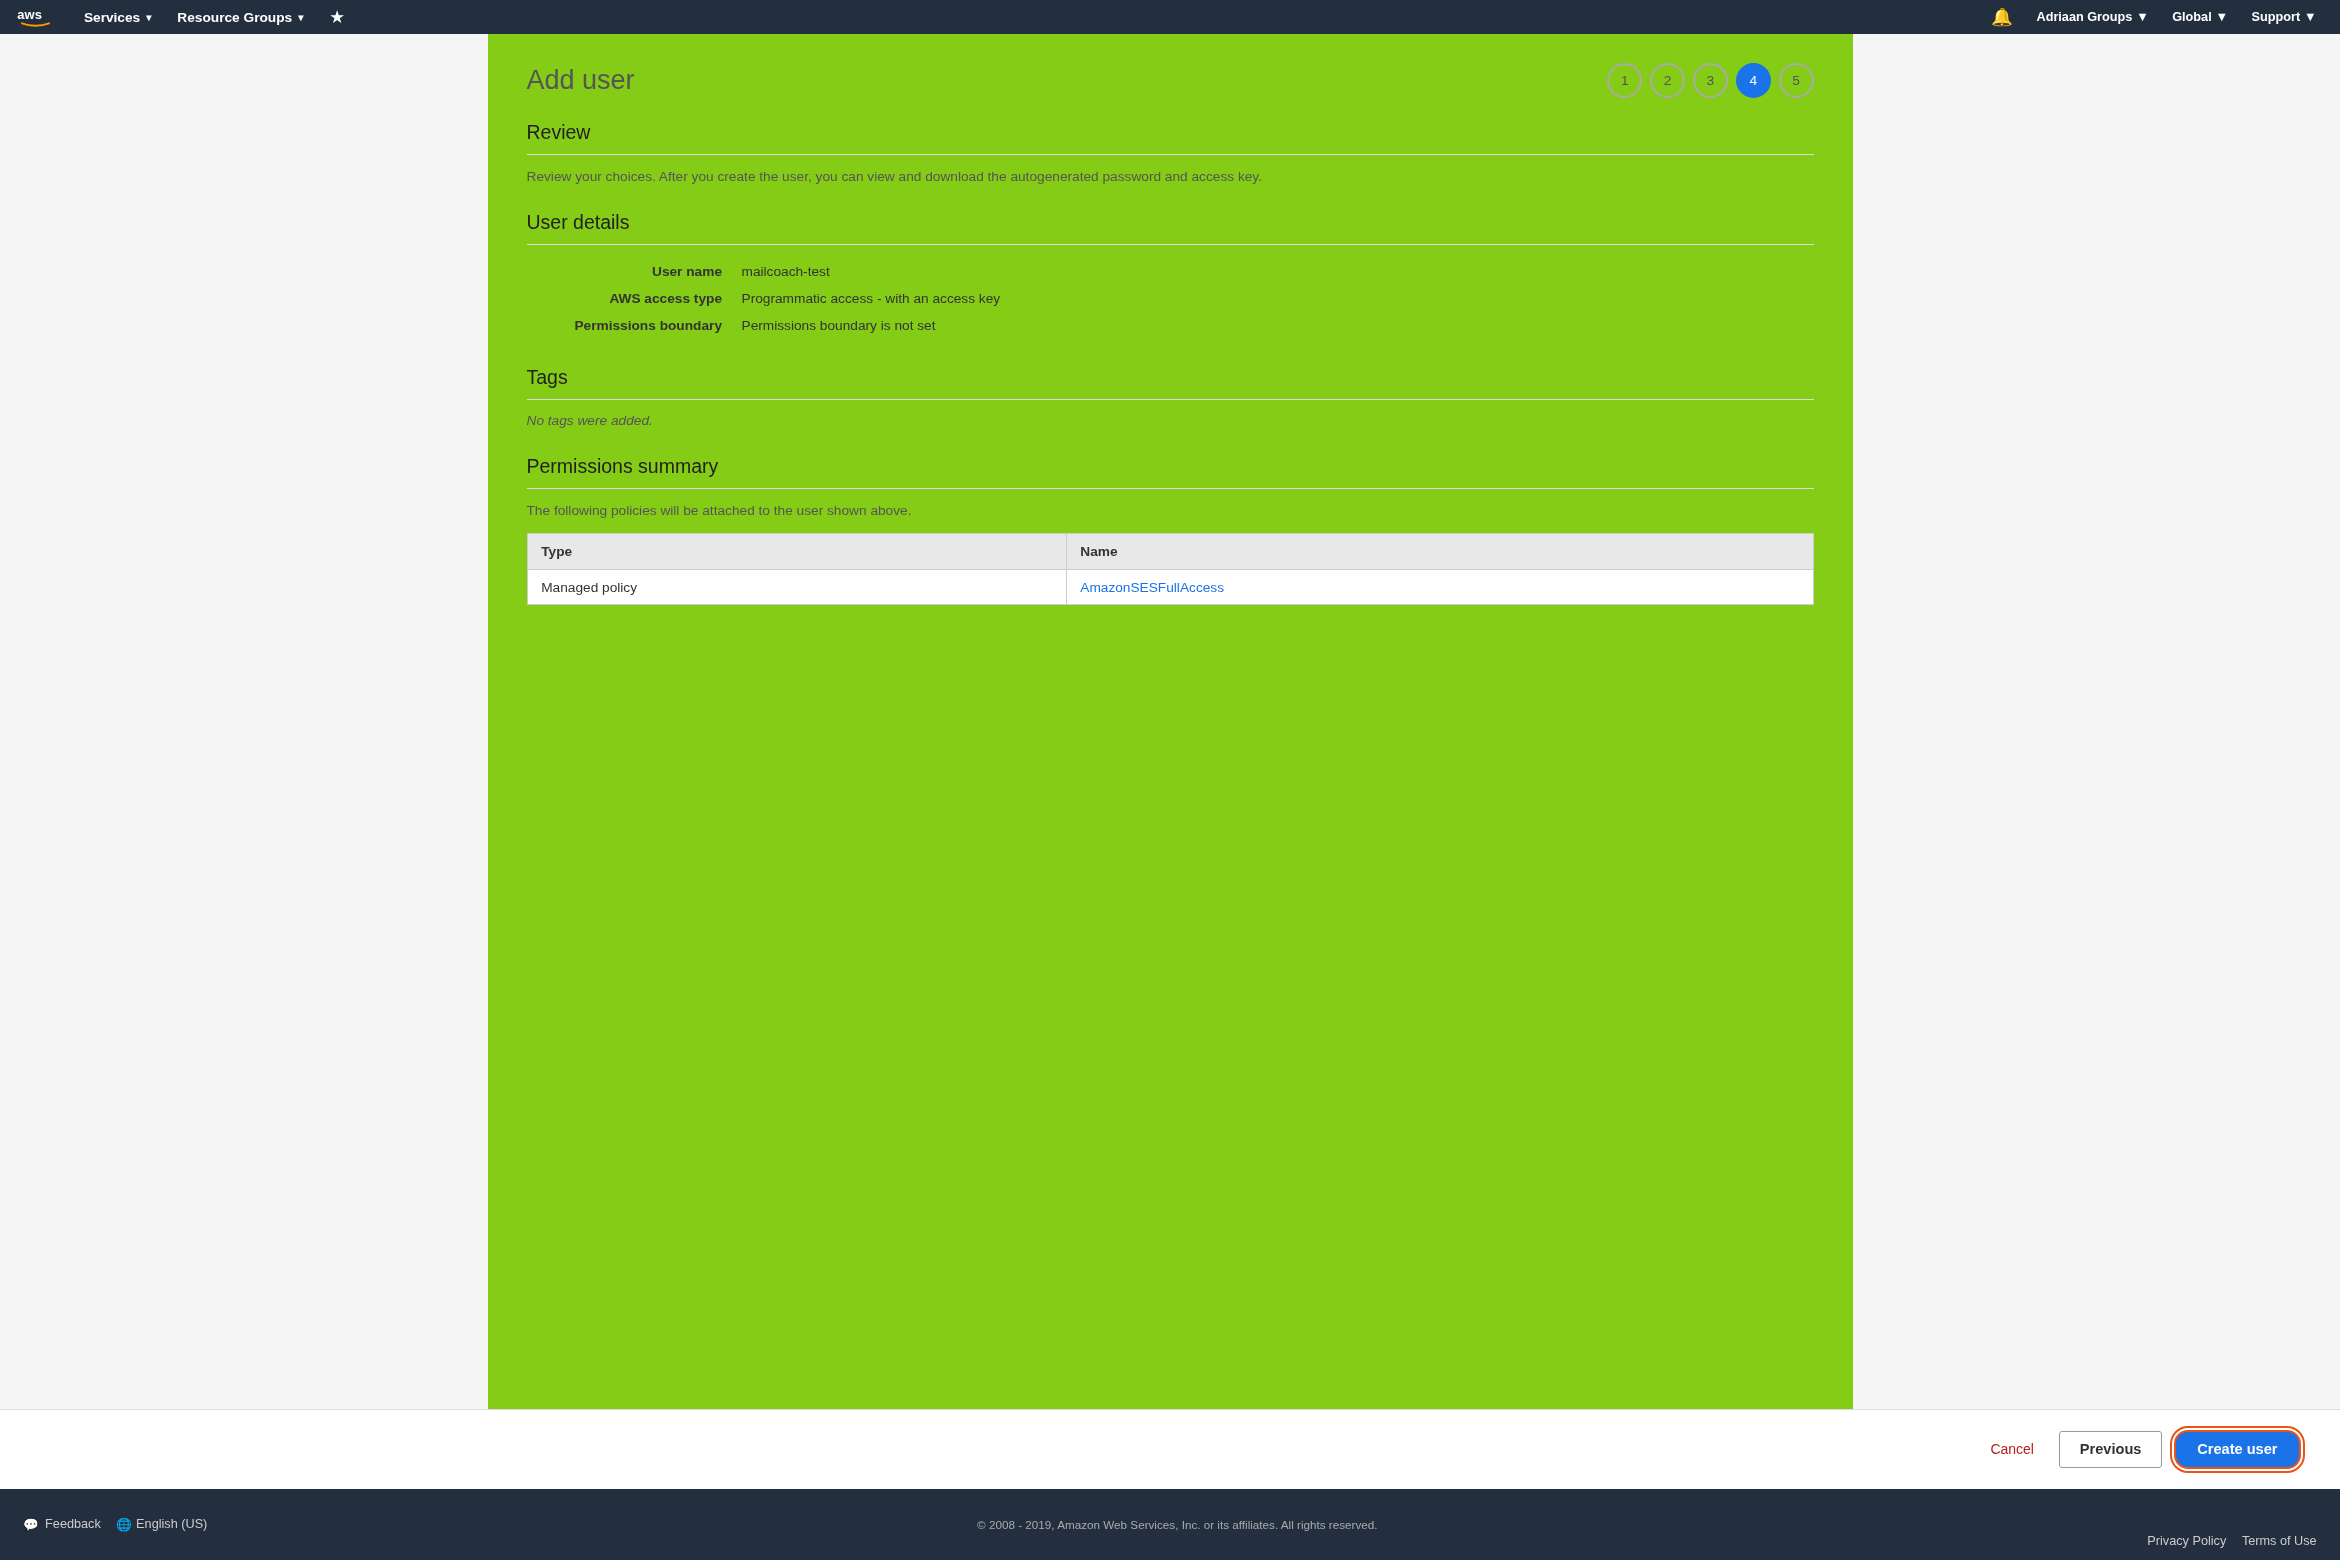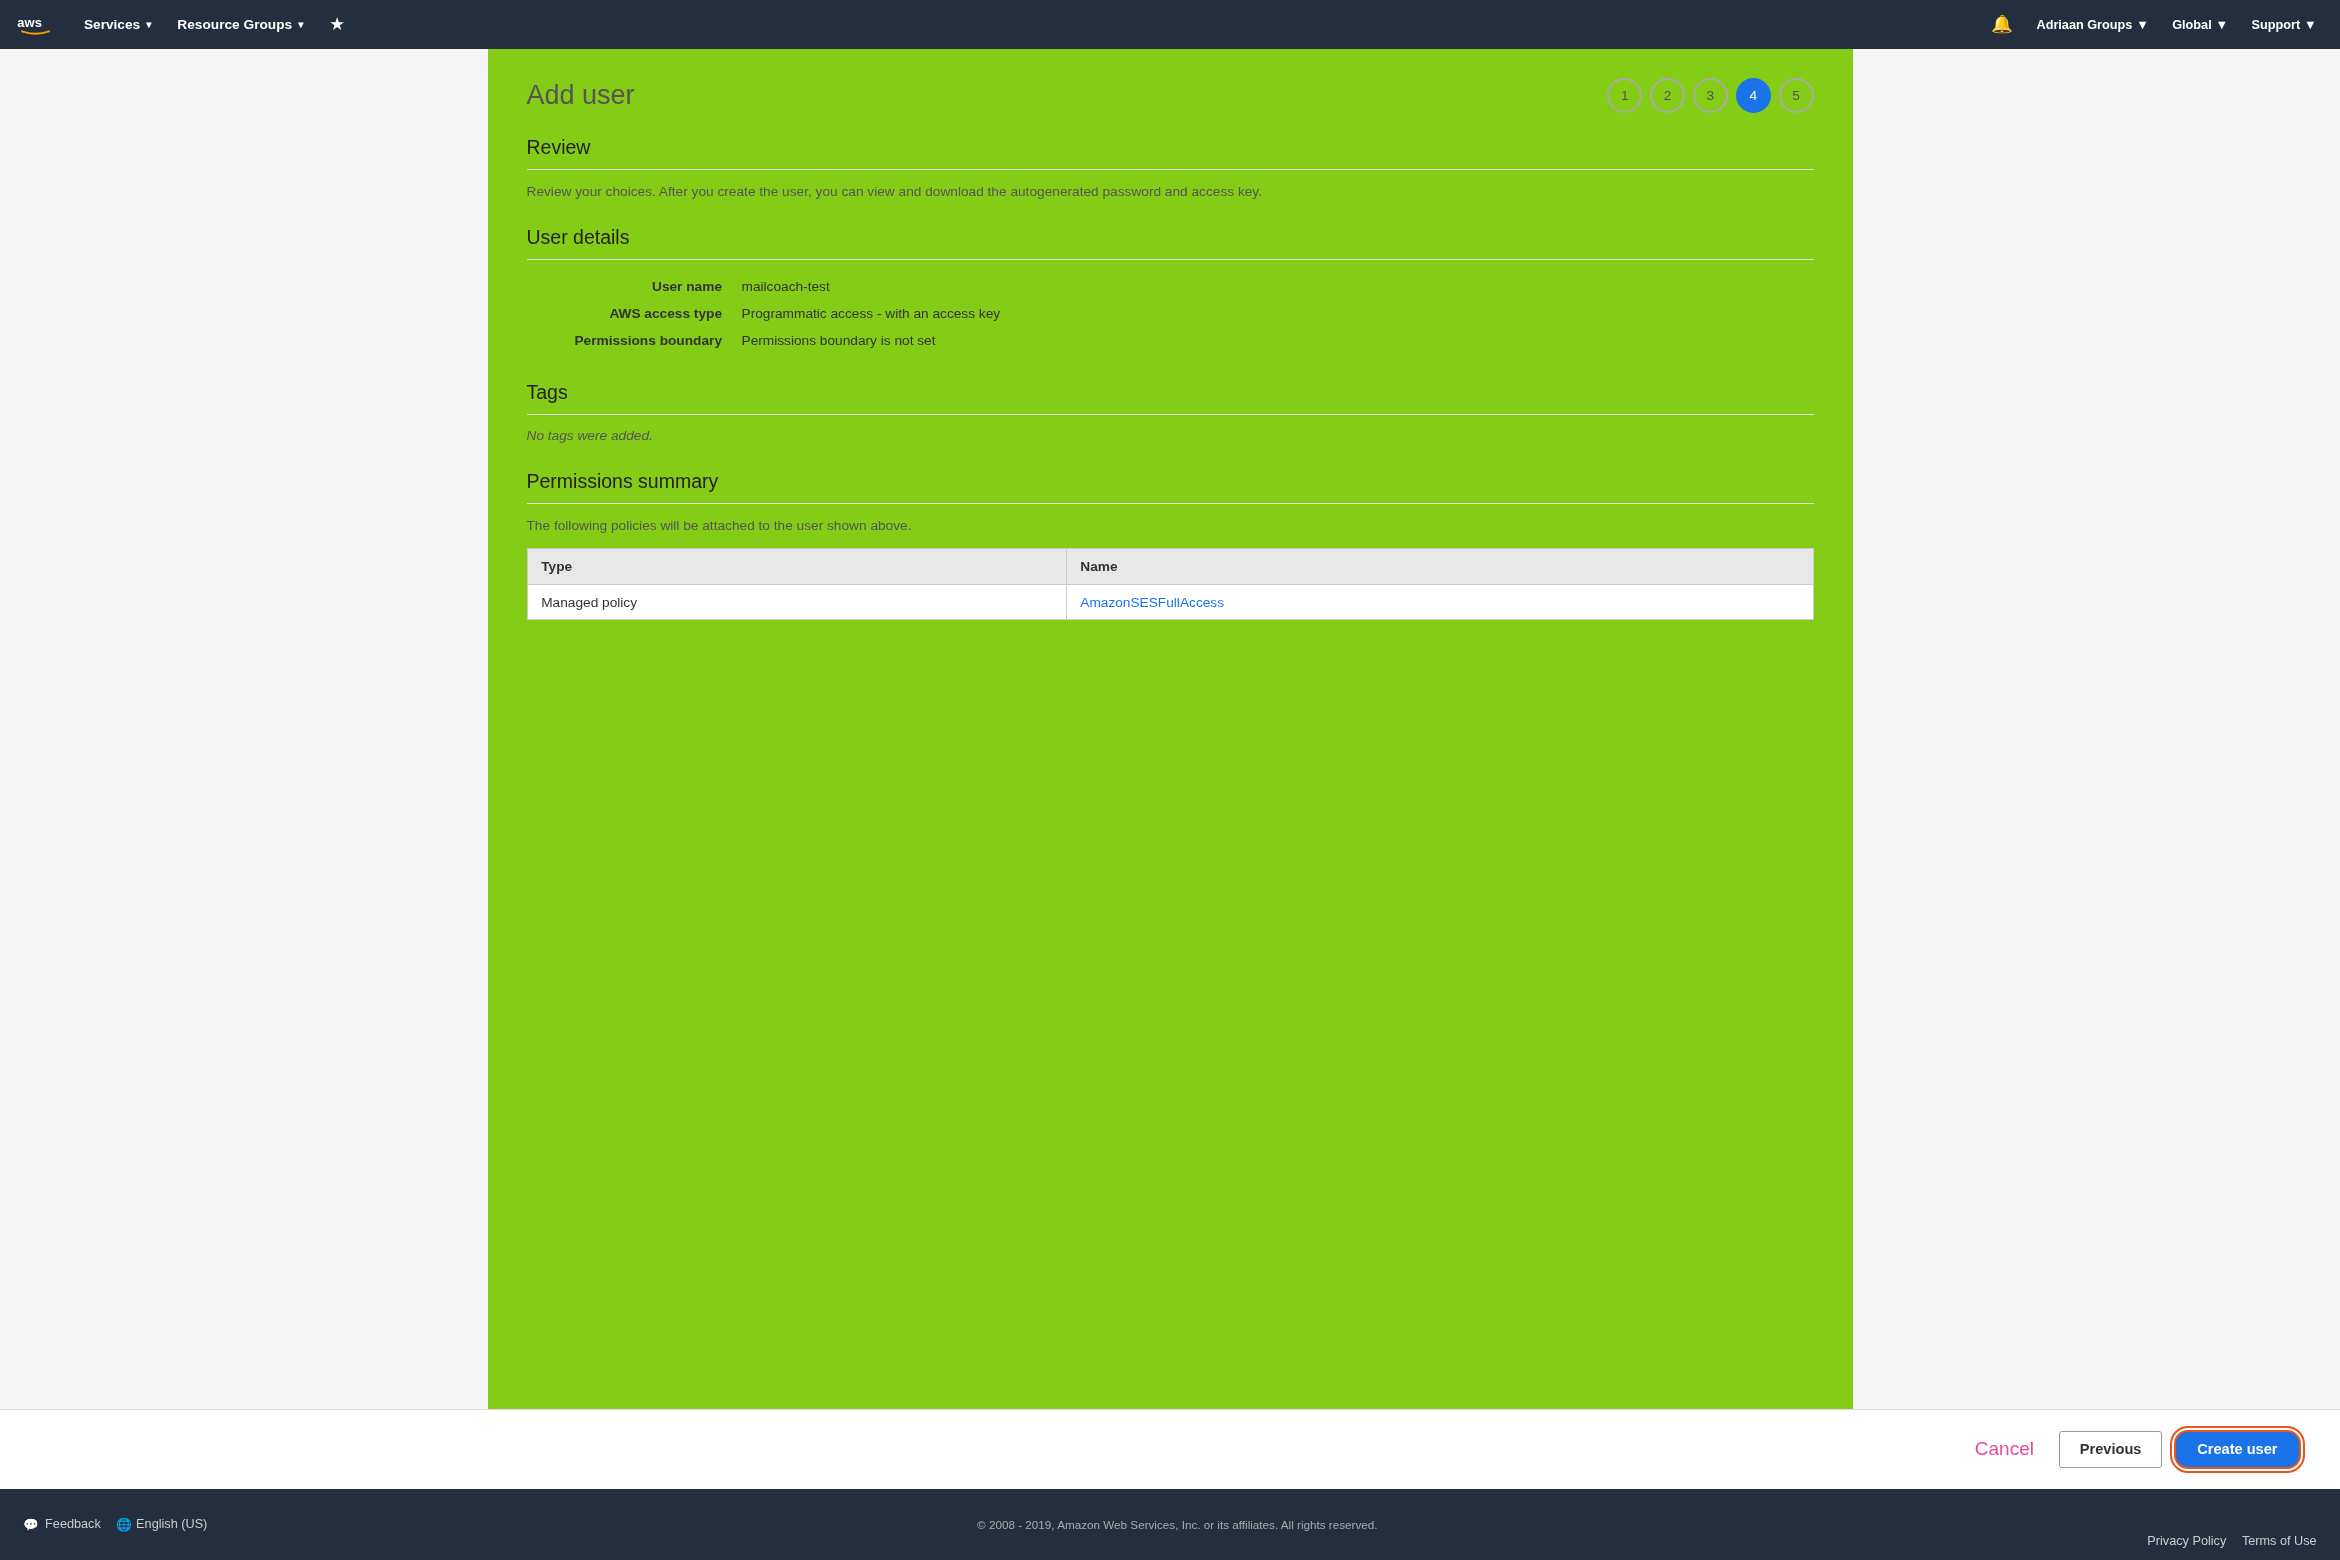--- a/index.html
+++ b/index.html
@@ -5,21 +5,21 @@
     * { box-sizing: border-box; margin: 0; padding: 0; }
     body { font-family: -apple-system, BlinkMacSystemFont, "Segoe UI", Arial, sans-serif; font-size: 13.7px; color: #333; background: #f5f5f5; min-height: 100vh; display: flex; flex-direction: column; }
 
     
     .top-nav {
       background: #232f3e;
       color: #fff;
       display: flex;
       align-items: center;
       padding: 0 15.6px;
-      height: 49px;
+      height: 34px;
       flex-shrink: 0;
     }
     .aws-logo {
       display: flex;
       align-items: center;
       margin-right: 19.5px;
     }
     .aws-logo svg { width: 39px; height: 23.4px; }
     .nav-items { display: flex; align-items: center; gap: 3.9px; flex: 1; }
     .nav-item {
@@ -170,22 +170,22 @@
       border-top: 1px solid #ddd;
       padding: 19.5px 39px;
       display: flex;
       justify-content: flex-end;
       align-items: center;
       gap: 11.7px;
     }
     .btn-cancel {
       background: none;
       border: none;
-      color: #ec4899;
-      font-size: 19px;
+      color: #b91c1c;
+      font-size: 14px;
       cursor: pointer;
       padding: 7.8px 13.7px;
       font-weight: 500;
     }
     .btn-previous {
       background: #fff;
       border: 1px solid #999;
       color: #333;
       font-size: 14.6px;
       font-weight: 600;

